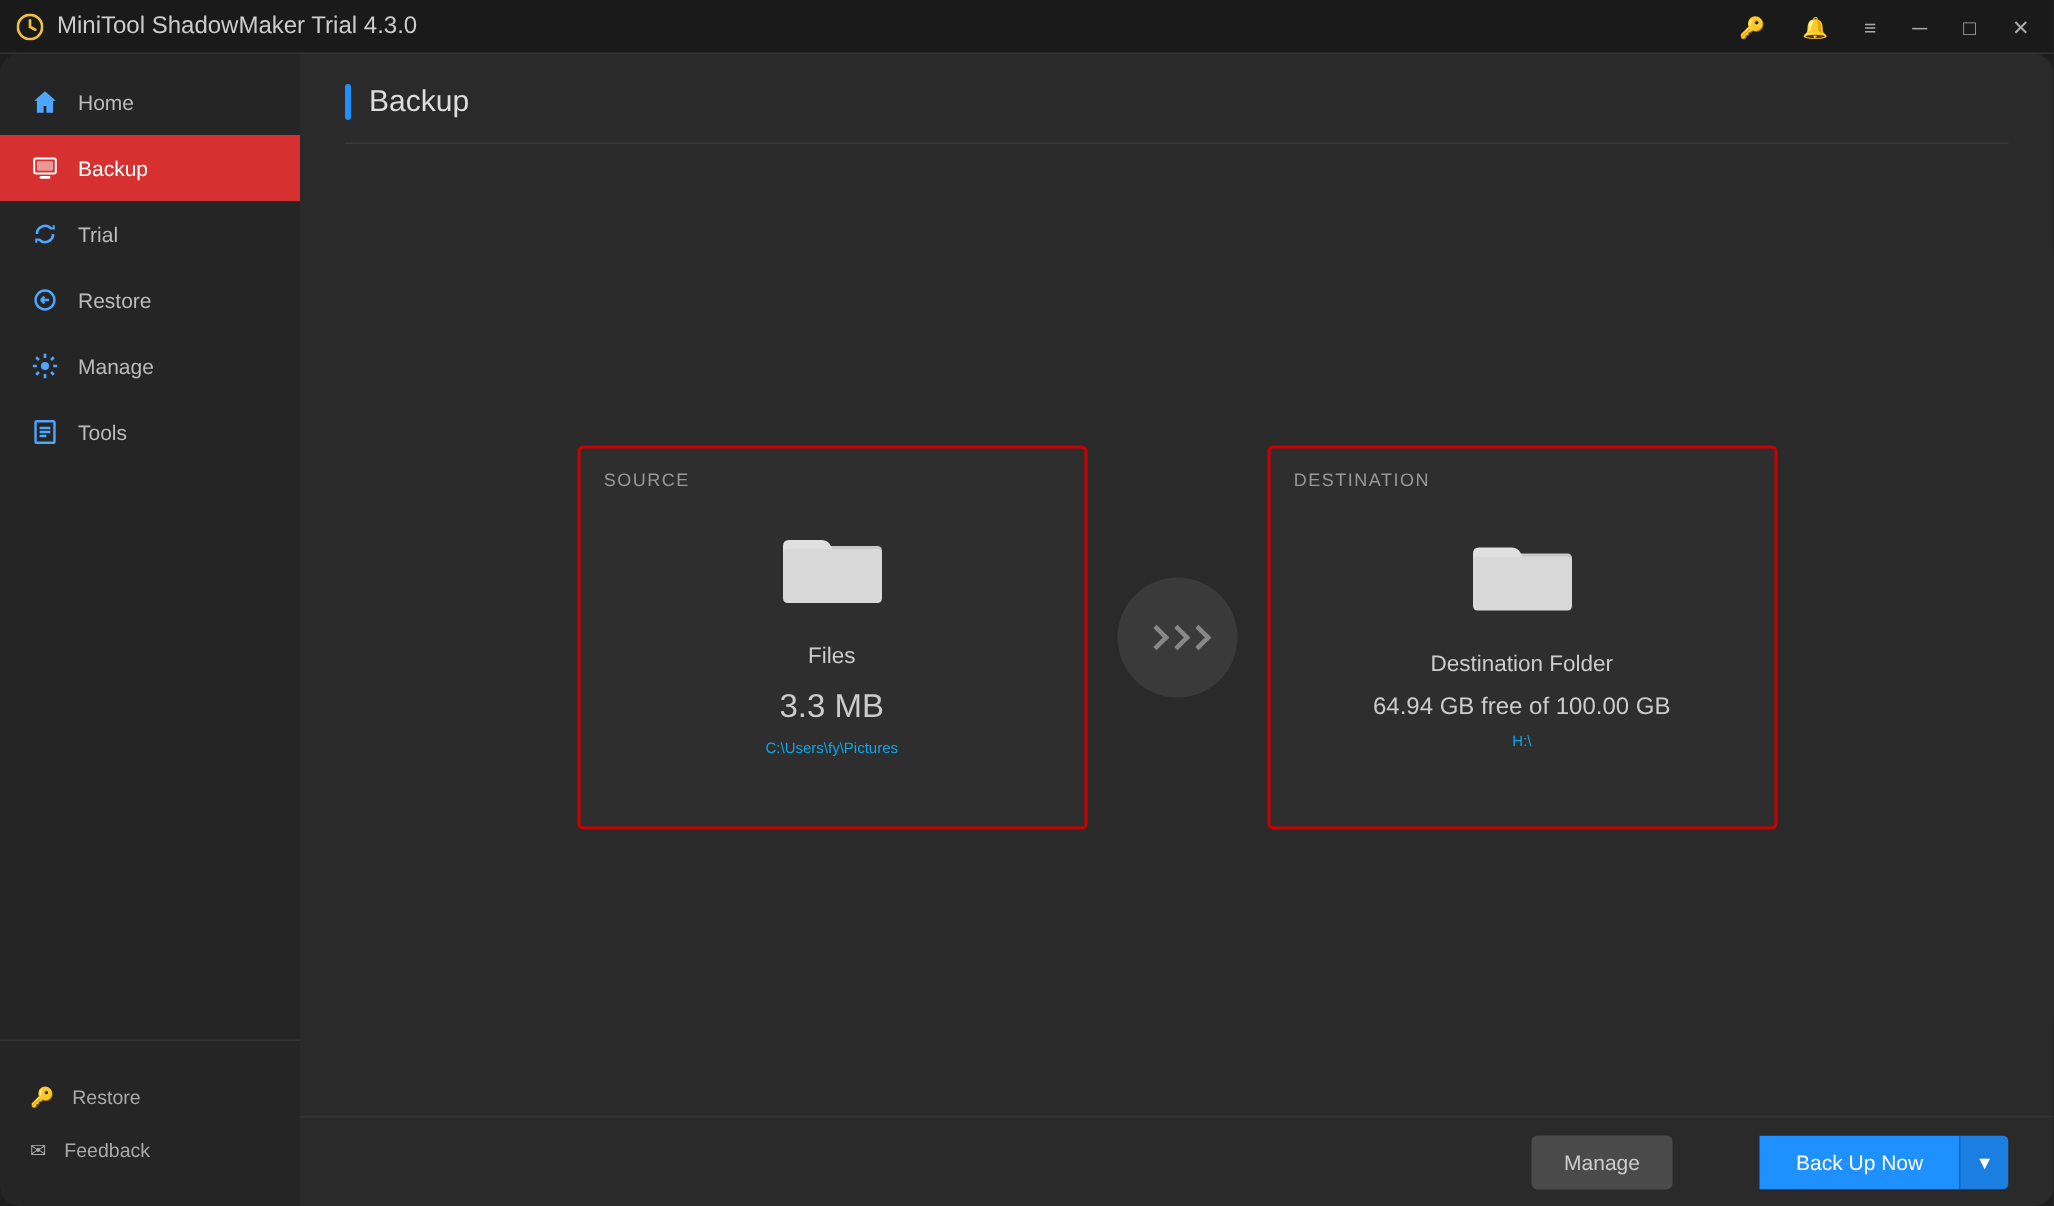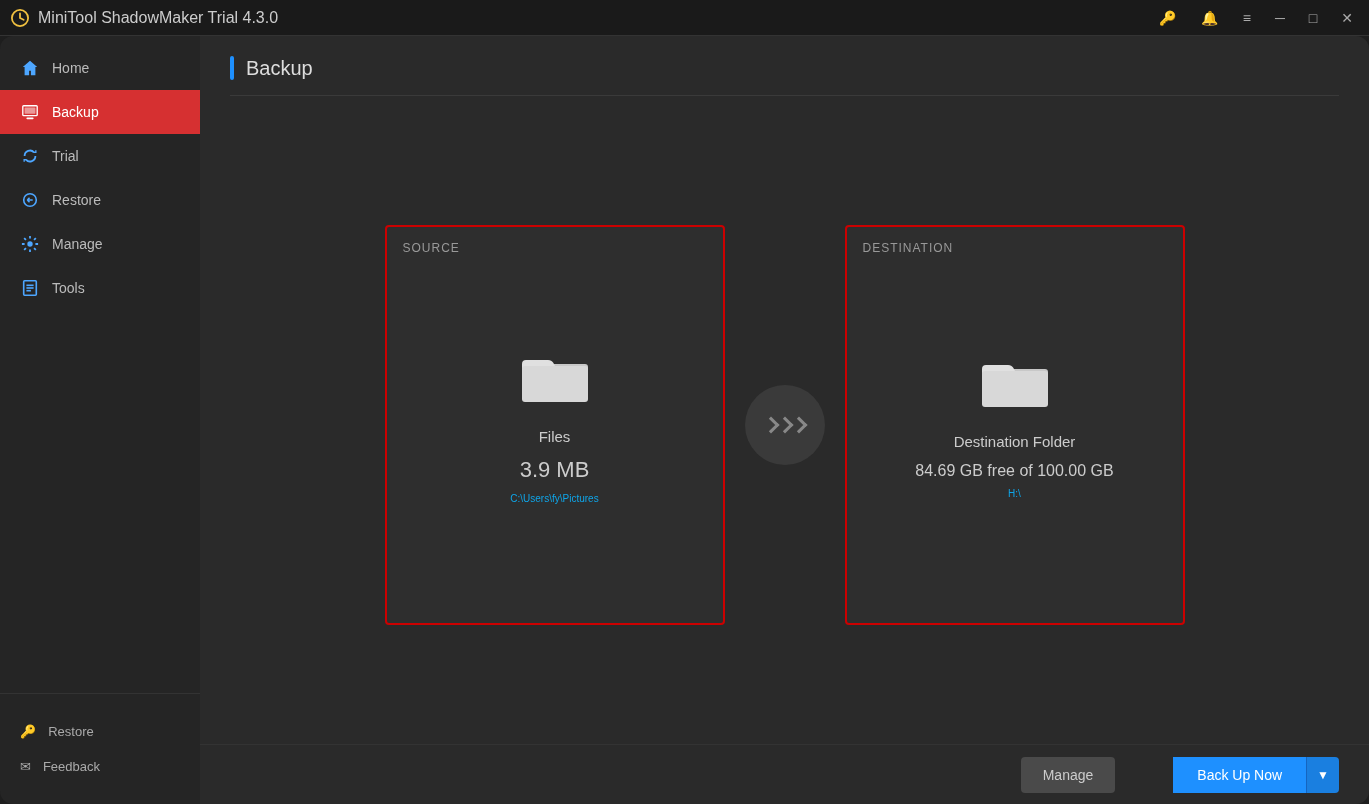--- a/index.html
+++ b/index.html
@@ -138,21 +138,21 @@
     
     .backup-area {
       display: flex;
       align-items: center;
       justify-content: center;
       gap: 0;
       flex: 1;
     }
     .backup-card {
       width: 340px;
-      height: 400px;
+      height: 256px;
       background: #2e2e2e;
       border: 2px solid #cc0000;
       border-radius: 4px;
       display: flex;
       flex-direction: column;
       align-items: center;
       justify-content: center;
       cursor: pointer;
       position: relative;
     }
@@ -377,21 +377,21 @@
         <div class="backup-card">
           <span class="card-label">SOURCE</span>
           <div class="card-folder-icon">
             <svg class="folder-svg" viewBox="0 0 70 58" fill="none">
               <rect x="2" y="18" width="66" height="36" rx="3" fill="#c8c8c8"></rect>
               <path d="M2 18 Q2 14 6 14 L28 14 Q32 14 34 18 L36 22 L2 22 Z" fill="#e0e0e0"></path>
               <rect x="2" y="20" width="66" height="36" rx="3" fill="#d8d8d8"></rect>
             </svg>
           </div>
           <span class="card-name">Files</span>
-          <span class="card-size">3.9 MB</span>
+          <span class="card-size">3.3 MB</span>
           <span class="card-path">C:\Users\fy\Pictures</span>
         </div>
 
         <div class="arrow-connector">
           <div class="arrow-chevrons">
             <div class="chevron"></div>
             <div class="chevron"></div>
             <div class="chevron"></div>
           </div>
         </div>
@@ -399,21 +399,21 @@
         <div class="backup-card">
           <span class="card-label">DESTINATION</span>
           <div class="card-folder-icon">
             <svg class="folder-svg" viewBox="0 0 70 58" fill="none">
               <rect x="2" y="18" width="66" height="36" rx="3" fill="#c8c8c8"></rect>
               <path d="M2 18 Q2 14 6 14 L28 14 Q32 14 34 18 L36 22 L2 22 Z" fill="#e0e0e0"></path>
               <rect x="2" y="20" width="66" height="36" rx="3" fill="#d8d8d8"></rect>
             </svg>
           </div>
           <span class="card-name">Destination Folder</span>
-          <span class="card-free">84.69 GB free of 100.00 GB</span>
+          <span class="card-free">64.94 GB free of 100.00 GB</span>
           <span class="card-path">H:\</span>
         </div>
 
       </div>
     </div>
 
     <div class="bottom-bar">
       <button class="btn-options">Manage</button>
       <div class="btn-backup-wrapper">
         <button class="btn-backup-main">Back Up Now</button>

